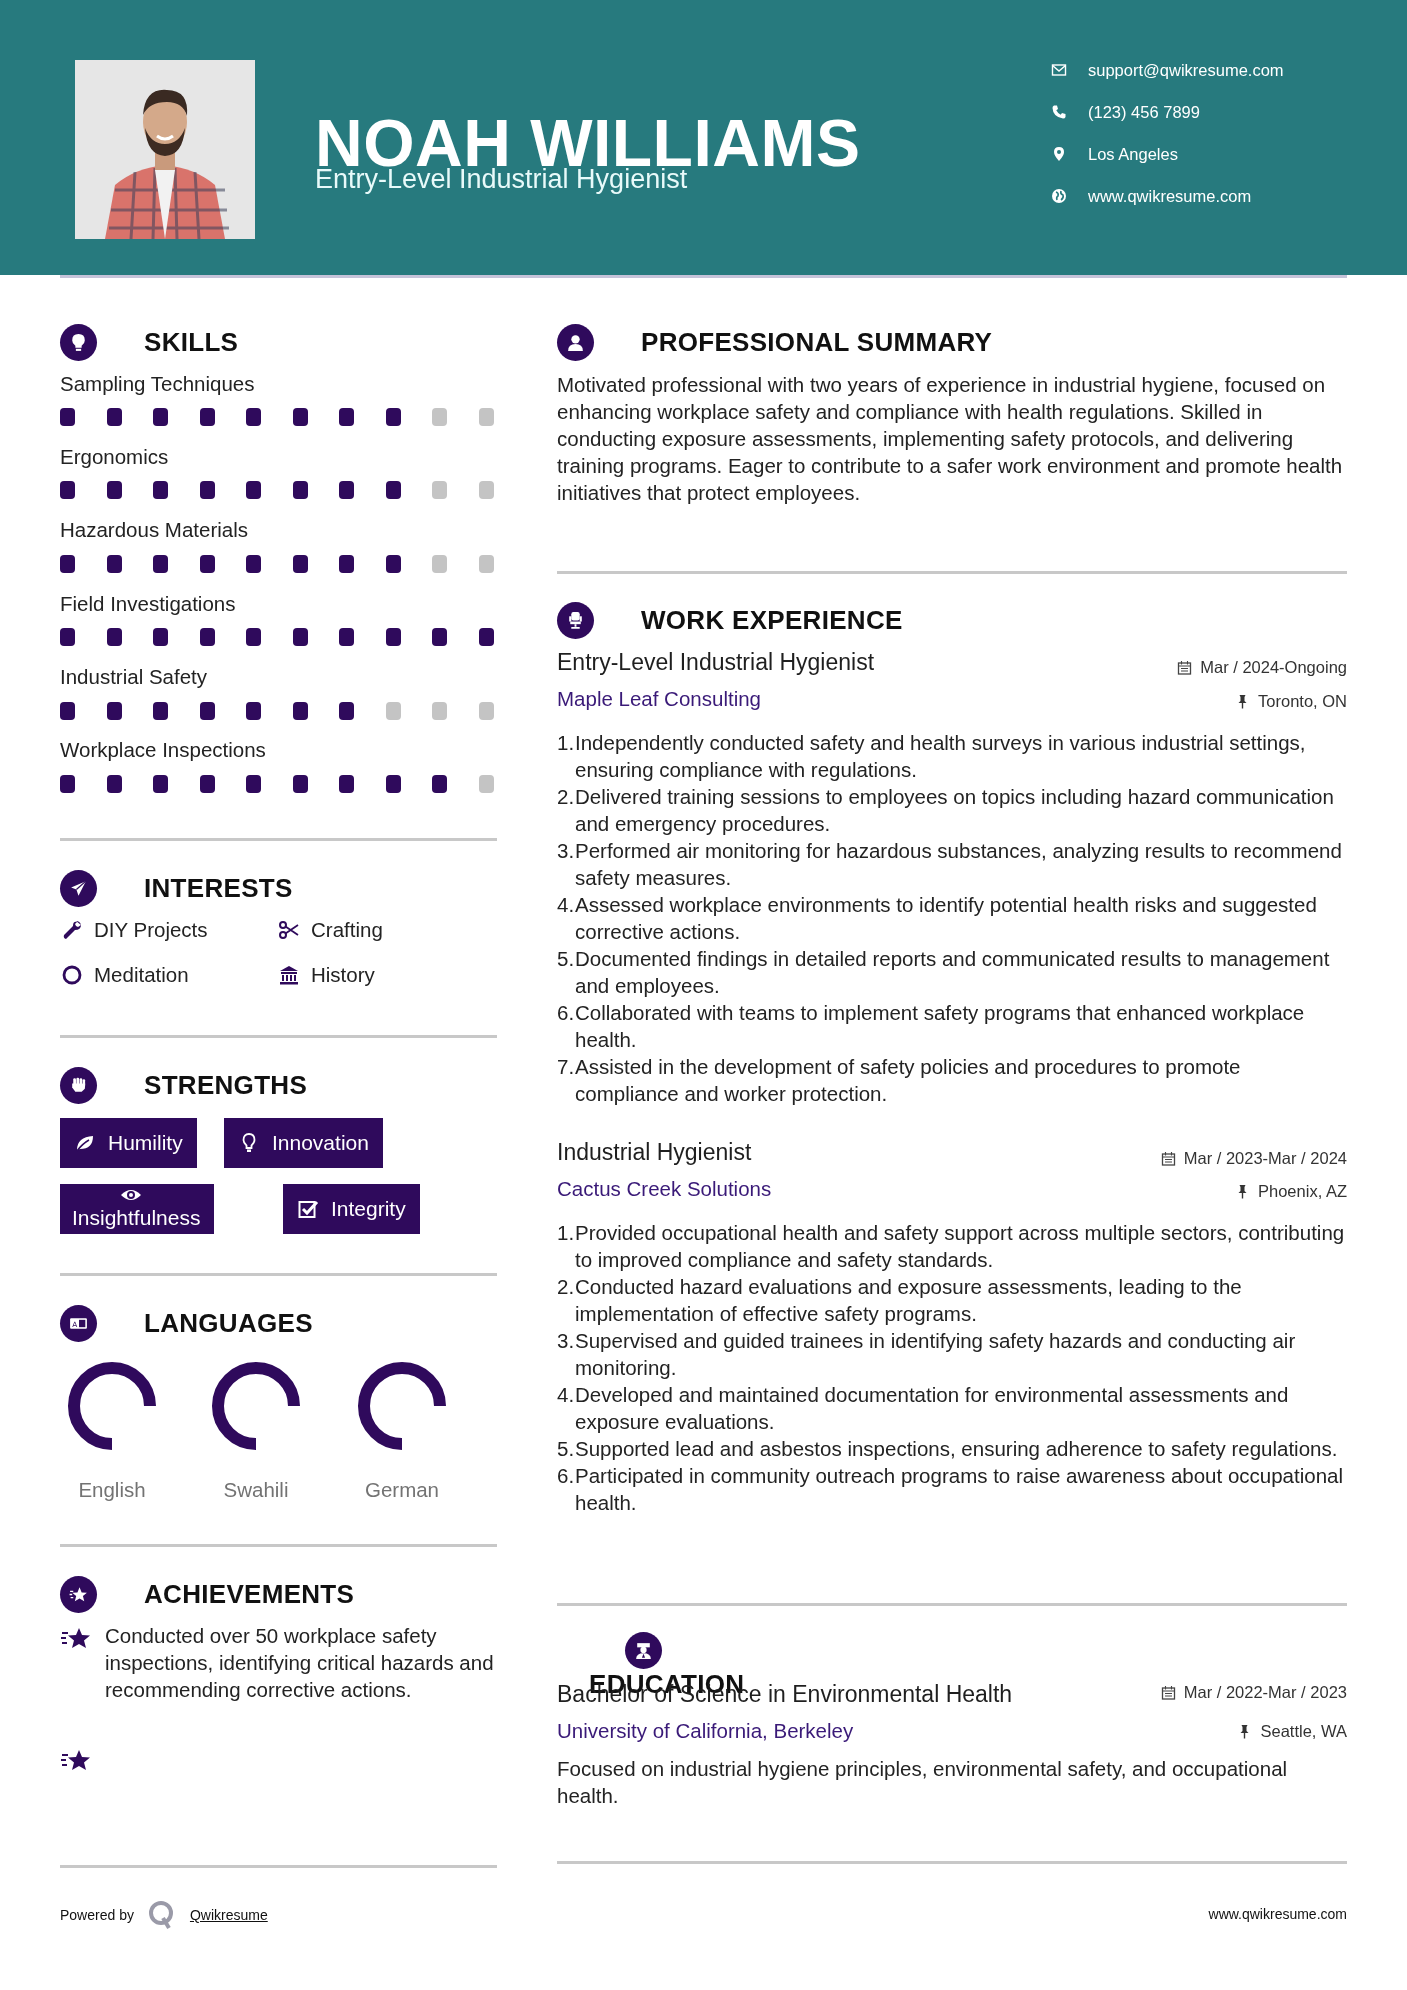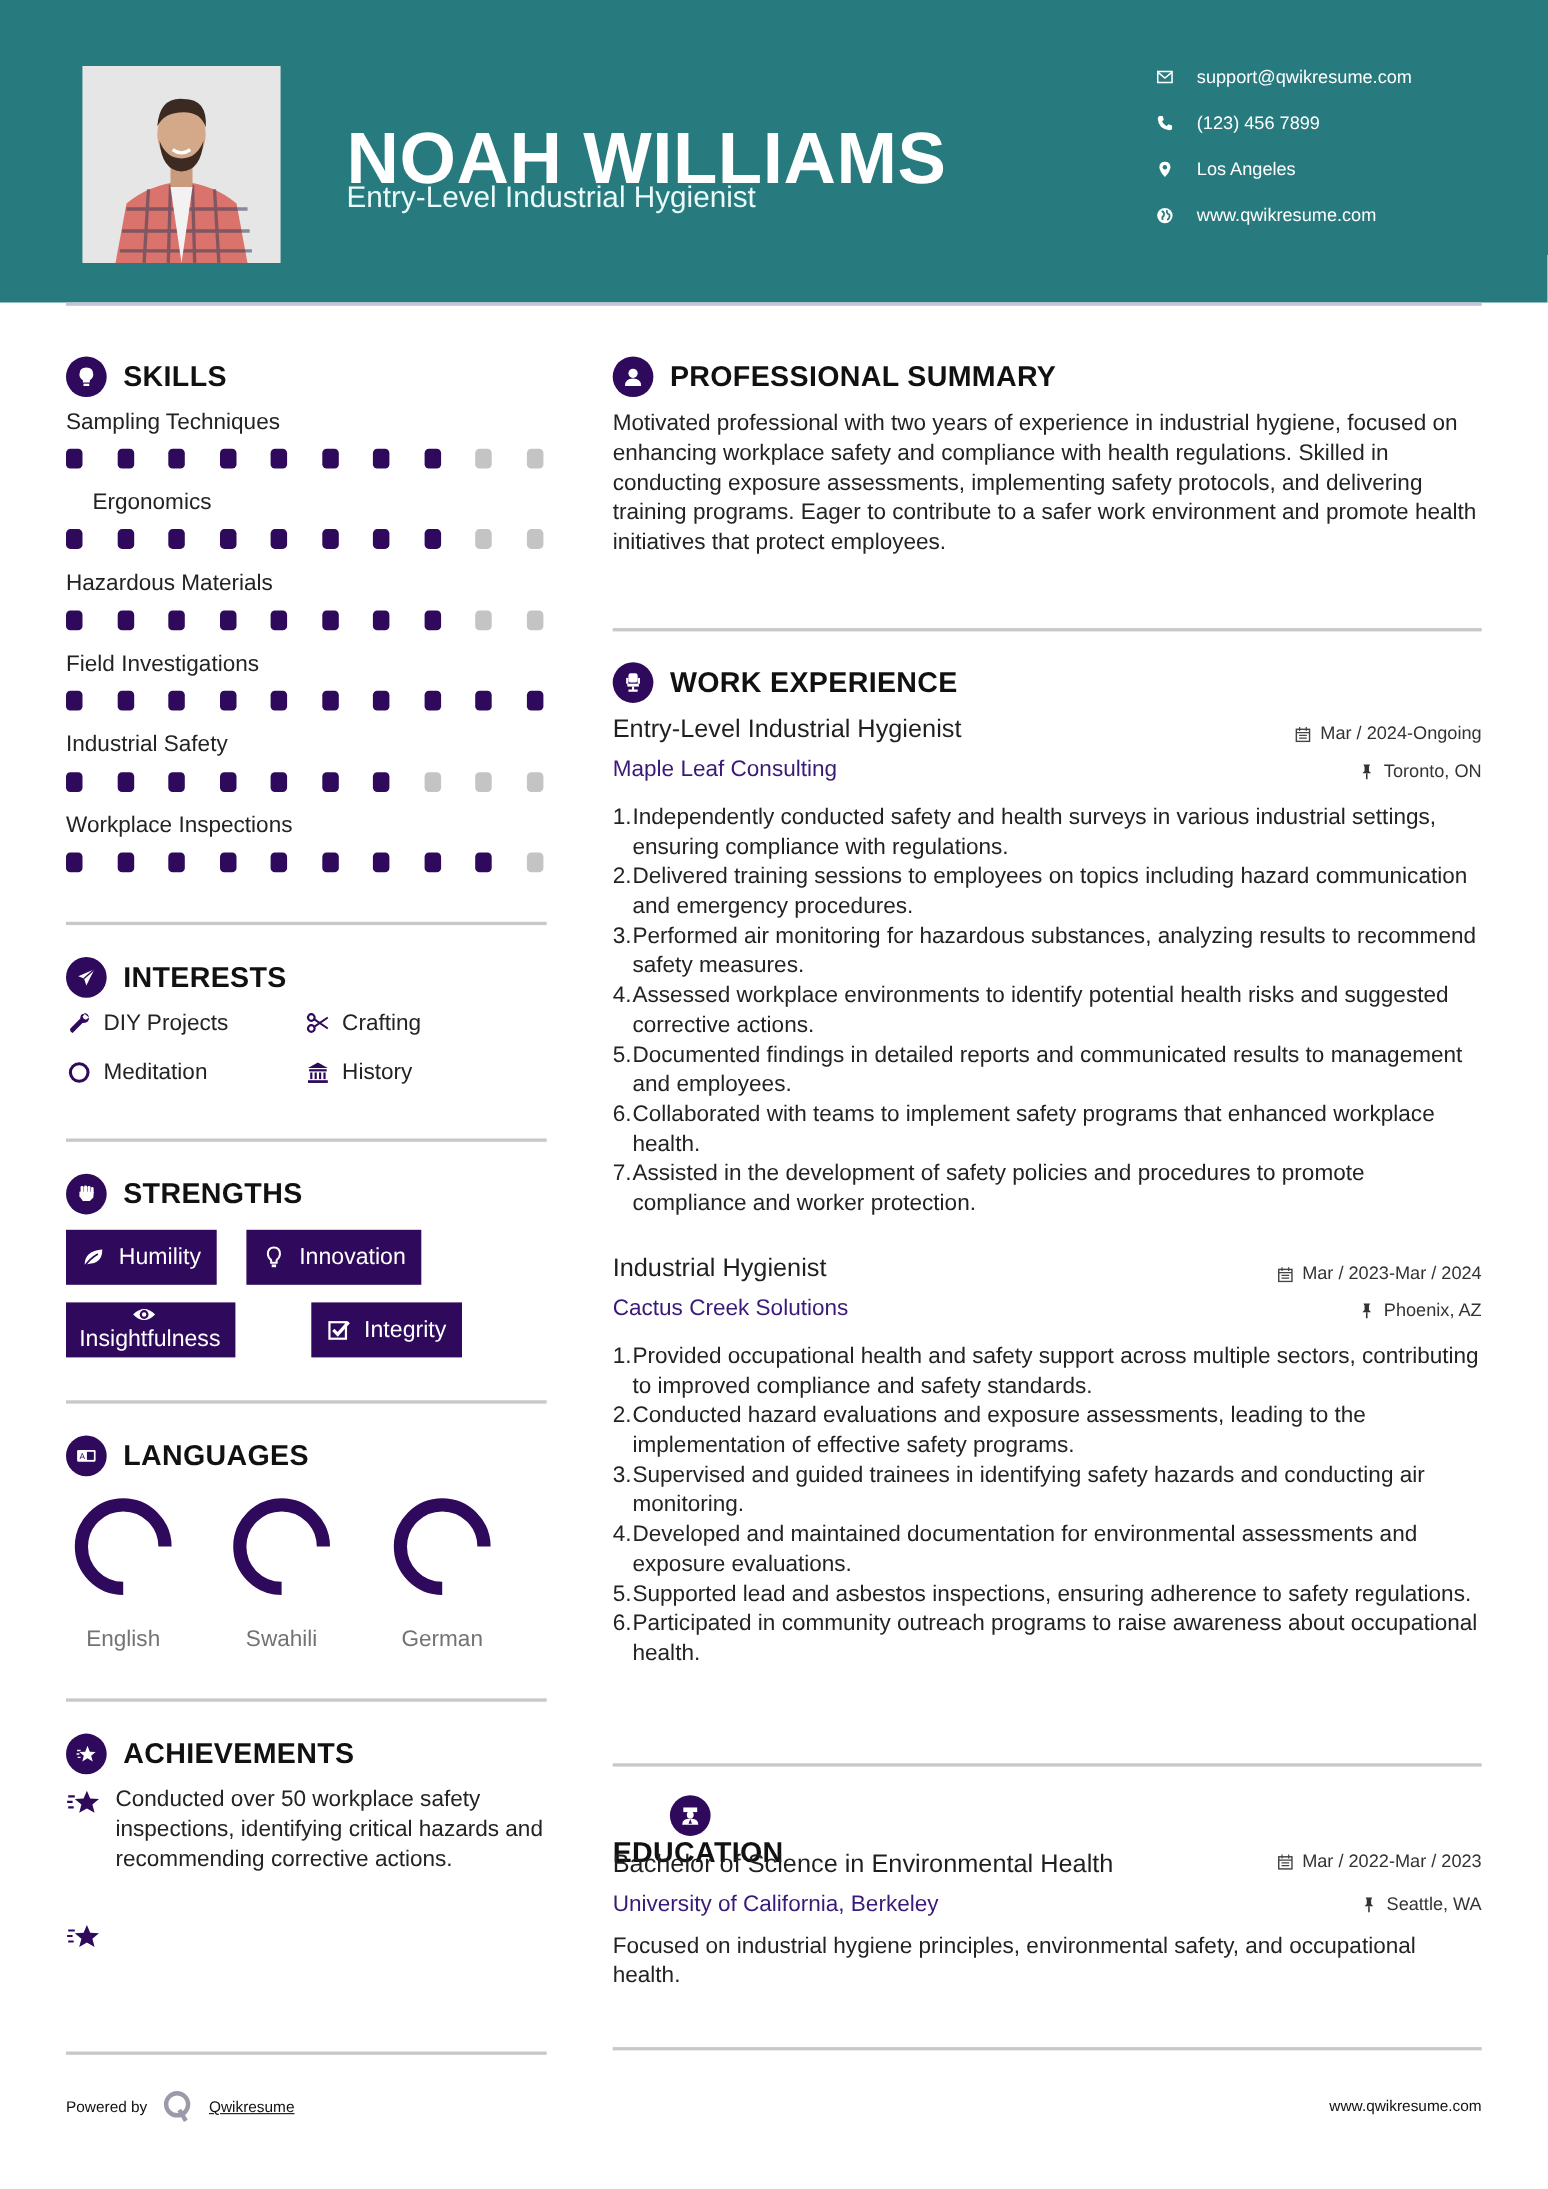--- a/index.html
+++ b/index.html
@@ -12,21 +12,21 @@
   .name { position: absolute; left: 315px; top: 105px; font-size: 66px; font-weight: bold; color: #ffffff; letter-spacing: 0.5px; white-space: nowrap; }
   .job-title { position: absolute; left: 315px; top: 164px; font-size: 27px; color: #e8fafa; white-space: nowrap; }
 
   .contact { position: absolute; left: 1050px; width: 320px; height: 24px; display: flex; align-items: center; color: #ffffff; font-size: 16.5px; }
   .contact .ic { width: 18px; height: 18px; margin-right: 20px; display: flex; align-items: center; justify-content: center; }
   .contact .ic svg { width: 16px; height: 16px; }
 
   .sec-head { position: absolute; display: flex; align-items: center; height: 40px; }
   .sec-icon { width: 37px; height: 37px; border-radius: 50%; background: #2f0a5c; display: flex; align-items: center; justify-content: center; margin-right: 15px; flex: none; }
   .sec-icon svg { width: 21px; height: 21px; }
-  .sec-title { font-size: 26px; font-weight: bold; color: #111111; letter-spacing: 0.3px; white-space: nowrap; }
+  .sec-title { font-size: 26px; font-weight: bold; color: #111111; letter-spacing: 0.3px; white-space: nowrap; margin-left: 32px; }
 
   .sep { position: absolute; height: 3px; background: #c8c8c8; }
   .sep.l { left: 60px; width: 437px; }
   .sep.r { left: 557px; width: 790px; }
 
   .skill-label { position: absolute; left: 60px; font-size: 20.5px; color: #232323; white-space: nowrap; }
   .dots { position: absolute; left: 60px; display: flex; }
   .dot { width: 15px; height: 18px; border-radius: 4px; background: #2f0a5c; margin-right: 31.5px; }
   .dot.off { background: #c4c4c4; }
 
@@ -135,21 +135,21 @@
     <span class="dot"></span>
     <span class="dot"></span>
     <span class="dot"></span>
     <span class="dot"></span>
     <span class="dot"></span>
     <span class="dot"></span>
     <span class="dot"></span>
     <span class="dot off"></span>
     <span class="dot off"></span>
   </div>
-<div class="skill-label" style="top:445px;margin-left:24px;">Ergonomics</div>
+<div class="skill-label" style="top:445px;">Ergonomics</div>
 <div class="dots" style="top:481px;">
     <span class="dot"></span>
     <span class="dot"></span>
     <span class="dot"></span>
     <span class="dot"></span>
     <span class="dot"></span>
     <span class="dot"></span>
     <span class="dot"></span>
     <span class="dot"></span>
     <span class="dot off"></span>

